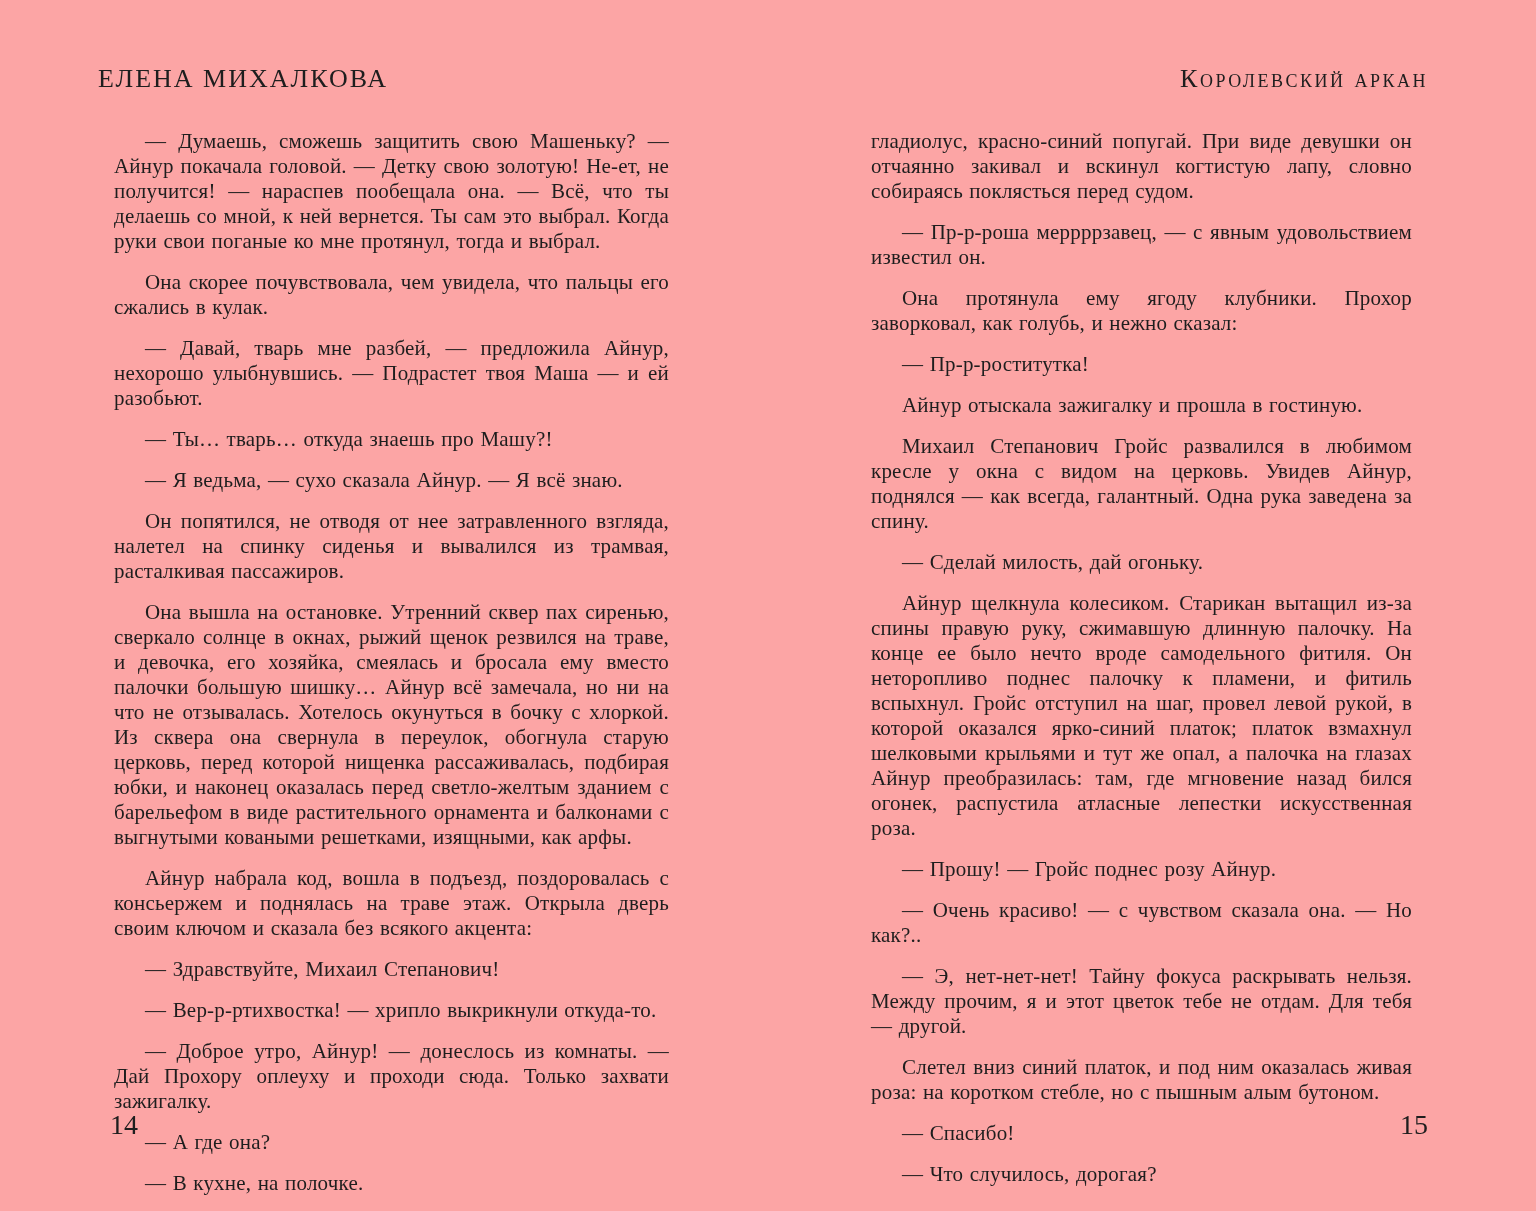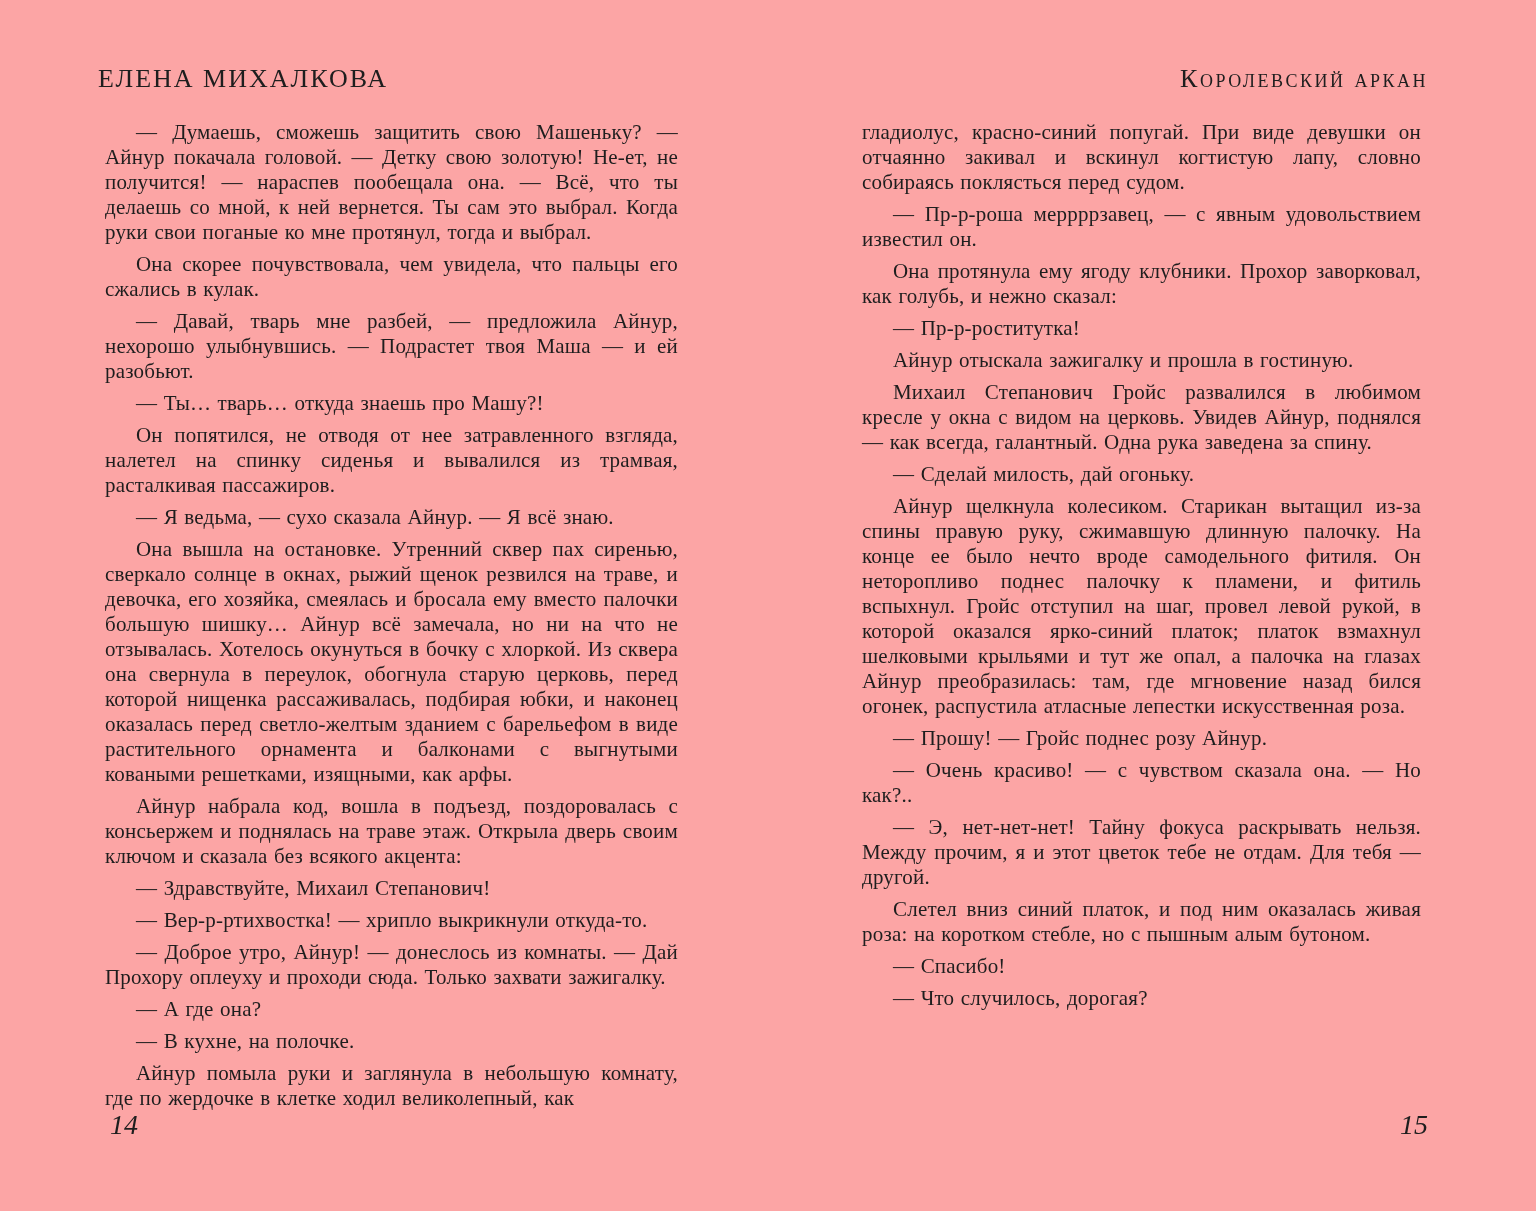--- a/index.html
+++ b/index.html
@@ -35,52 +35,51 @@
   }
   .page-body {
     position: absolute;
     top: 113px;
     text-align: justify;
     hyphens: auto;
   }
   .page-body.left  { left: 98px;  width: 587px; }
   .page-body.right { left: 855px; width: 573px; }
   p.para {
-    margin: 7px;
+    margin: 16px;
     font-size: 21px;
     line-height: 25px;
     text-align: justify;
     letter-spacing: 0.2px;
     word-spacing: 1px;
   }
   p.para.indent { text-indent: 31px; }
   .folio {
     position: absolute;
     top: 1108px;
     font-size: 28px;
     line-height: 34px;
-    font-style: italic;
   }
   .folio.left  { left: 110px; }
   .folio.right { right: 108px; }
 </style>
 </head>
 <body>
 
 <div class="spread">
 
   <section>
     <div class="running-header left">ЕЛЕНА МИХАЛКОВА</div>
     <div class="page-body left">
         <p class="para indent">— Думаешь, сможешь защитить свою Машеньку? — Айнур покачала головой. — Детку свою золотую! Не-ет, не получится! — нараспев пообещала она. — Всё, что ты делаешь со мной, к ней вернется. Ты сам это выбрал. Когда руки свои поганые ко мне протянул, тогда и выбрал.</p>
         <p class="para indent">Она скорее почувствовала, чем увидела, что пальцы его сжались в кулак.</p>
         <p class="para indent">— Давай, тварь мне разбей, — предложила Айнур, нехорошо улыбнувшись. — Подрастет твоя Маша — и ей разобьют.</p>
         <p class="para indent">— Ты… тварь… откуда знаешь про Машу?!</p>
+        <p class="para indent">— Я ведьма, — сухо сказала Айнур. — Я всё знаю.</p>
         <p class="para indent">Он попятился, не отводя от нее затравленного взгляда, налетел на спинку сиденья и вывалился из трамвая, расталкивая пассажиров.</p>
-        <p class="para indent">— Я ведьма, — сухо сказала Айнур. — Я всё знаю.</p>
         <p class="para indent">Она вышла на остановке. Утренний сквер пах сиренью, сверкало солнце в окнах, рыжий щенок резвился на траве, и девочка, его хозяйка, смеялась и бросала ему вместо палочки большую шишку… Айнур всё замечала, но ни на что не отзывалась. Хотелось окунуться в бочку с хлоркой. Из сквера она свернула в переулок, обогнула старую церковь, перед которой нищенка рассаживалась, подбирая юбки, и наконец оказалась перед светло-желтым зданием с барельефом в виде растительного орнамента и балконами с выгнутыми коваными решетками, изящными, как арфы.</p>
         <p class="para indent">Айнур набрала код, вошла в подъезд, поздоровалась с консьержем и поднялась на траве этаж. Открыла дверь своим ключом и сказала без всякого акцента:</p>
         <p class="para indent">— Здравствуйте, Михаил Степанович!</p>
         <p class="para indent">— Вер-р-ртихвостка! — хрипло выкрикнули откуда-то.</p>
         <p class="para indent">— Доброе утро, Айнур! — донеслось из комнаты. — Дай Прохору оплеуху и проходи сюда. Только захвати зажигалку.</p>
         <p class="para indent">— А где она?</p>
         <p class="para indent">— В кухне, на полочке.</p>
         <p class="para indent">Айнур помыла руки и заглянула в небольшую комнату, где по жердочке в клетке ходил великолепный, как</p>
       </div>
     <div class="folio left">14</div>

